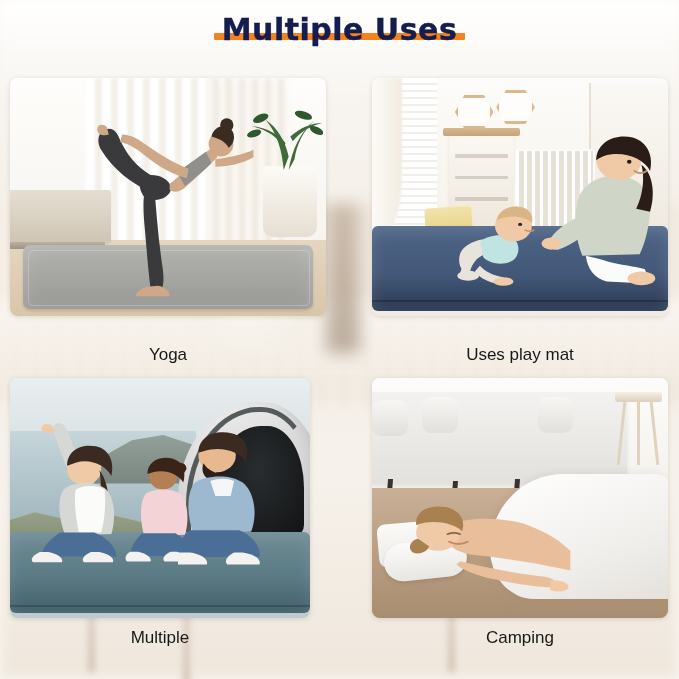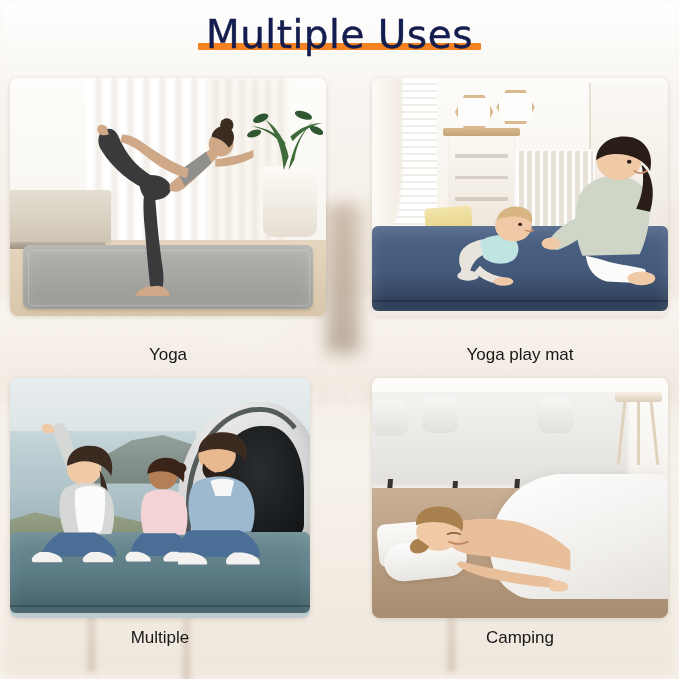--- a/index.html
+++ b/index.html
@@ -62,21 +62,21 @@
     text-align:center;z-index:12;
   }
   .title-inner{position:relative;display:inline-block;padding:0 8px;}
   .title-underline{
     position:absolute;left:0;right:0;bottom:6px;height:7px;
     background:#f58220;z-index:0;border-radius:1px;
   }
   .title-text{
     position:relative;z-index:1;
     font-family:"DejaVu Sans","Liberation Sans",sans-serif;
-    font-size:39px;font-weight:normal;letter-spacing:.5px;
+    font-size:30px;font-weight:bold;letter-spacing:.5px;
     color:#151d4e;line-height:1.08;
     -webkit-text-stroke:0.4px #151d4e;
   }
 
   
   .grid{position:absolute;left:0;top:72px;width:679px;height:600px;z-index:10;}
   .cell{position:absolute;}
   .cell.c1{left:10px;top:6px;width:316px;height:238px;}
   .cell.c2{left:372px;top:6px;width:296px;height:238px;}
   .cell.c3{left:10px;top:306px;width:300px;height:240px;}
@@ -408,21 +408,21 @@
           <ellipse cx="22" cy="150" rx="11" ry="8" fill="#f0c9a6"></ellipse>
           <circle cx="100" cy="40" r="26" fill="#f0c9a6"></circle>
           <path d="M74 40 C74 16 96 4 116 10 C134 16 140 36 136 54 C130 40 112 30 92 32 C84 33 78 36 74 40 Z" fill="#2a1d17"></path>
           <path d="M126 46 C140 58 142 86 136 108 L120 104 C128 86 130 62 126 46 Z" fill="#2a1d17"></path>
           <circle cx="112" cy="42" r="2.6" fill="#2a1d17"></circle>
           <path d="M118 54 C122 58 128 58 132 54" stroke="#c8926c" stroke-width="2.4" fill="none" stroke-linecap="round"></path>
           <path d="M62 166 C64 184 72 196 86 200 L120 202 C130 200 134 192 130 184 C120 180 100 178 88 174 C78 170 70 168 62 166 Z" fill="#fbfbf9"></path>
           <ellipse cx="126" cy="196" rx="16" ry="9" fill="#f0c9a6"></ellipse>
         </svg>
       </div>
-      <div class="caption">Yoga play mat</div>
+      <div class="caption">Uses play mat</div>
     </div>
 
     <div class="cell c3">
       <div class="photo p3">
         <div class="sky"></div>
         <div class="sea"></div>
         <div class="cliff"></div>
         <div class="grass"></div>
         <div class="tent"></div>
         <div class="tent-rim"></div>

